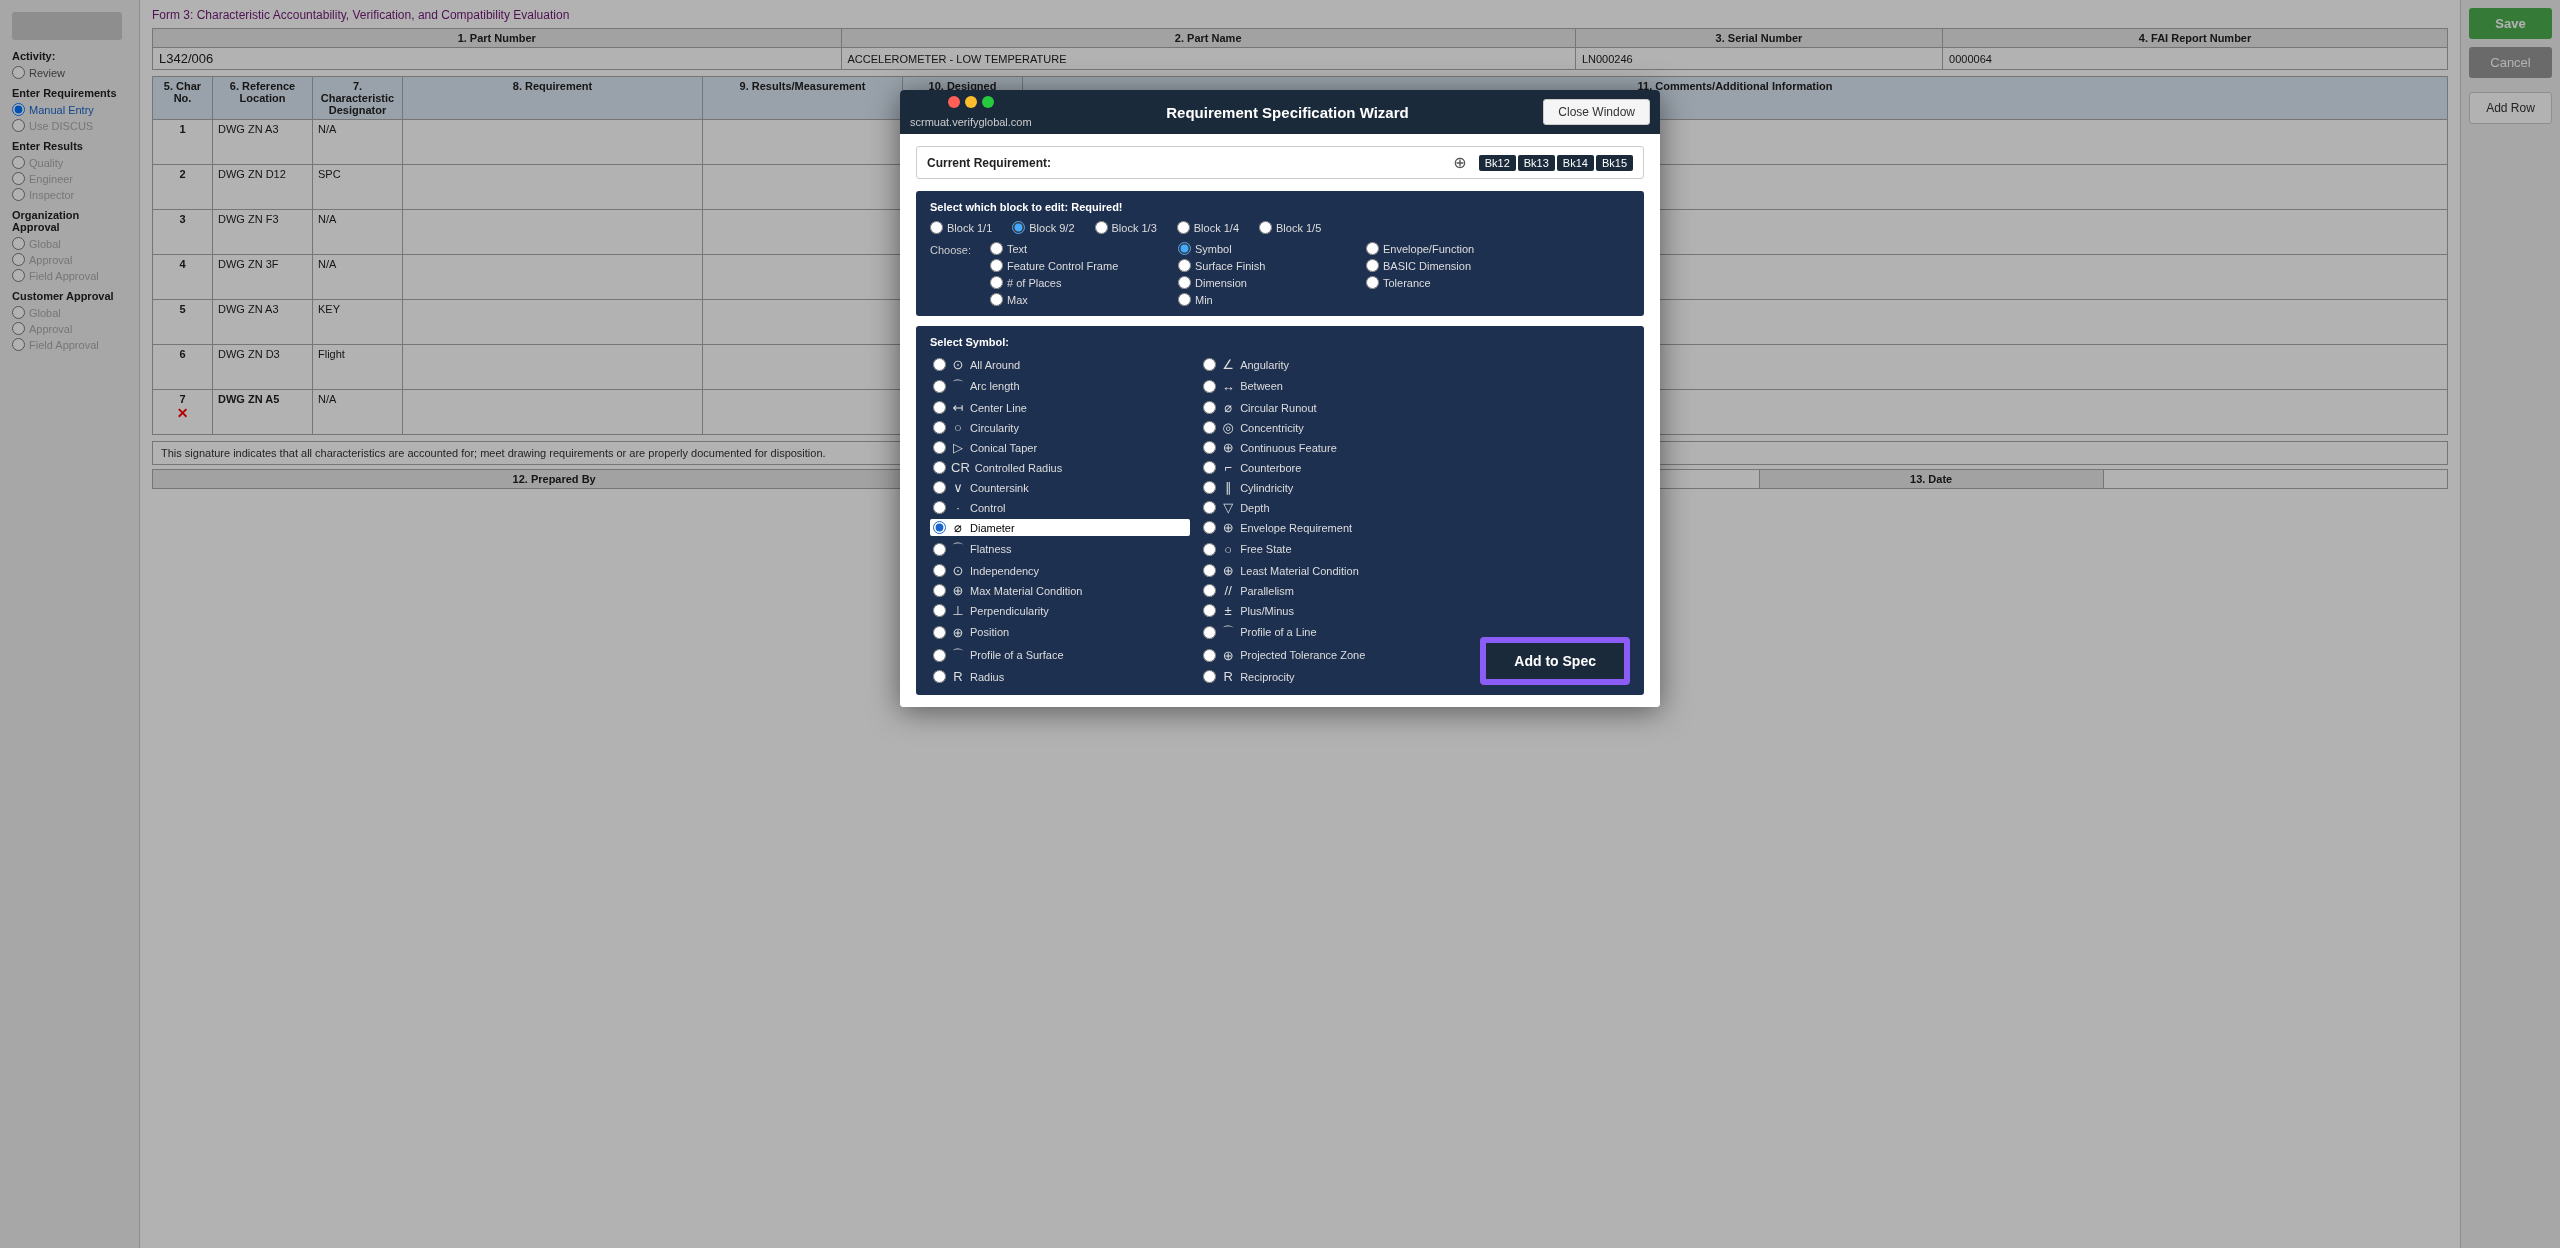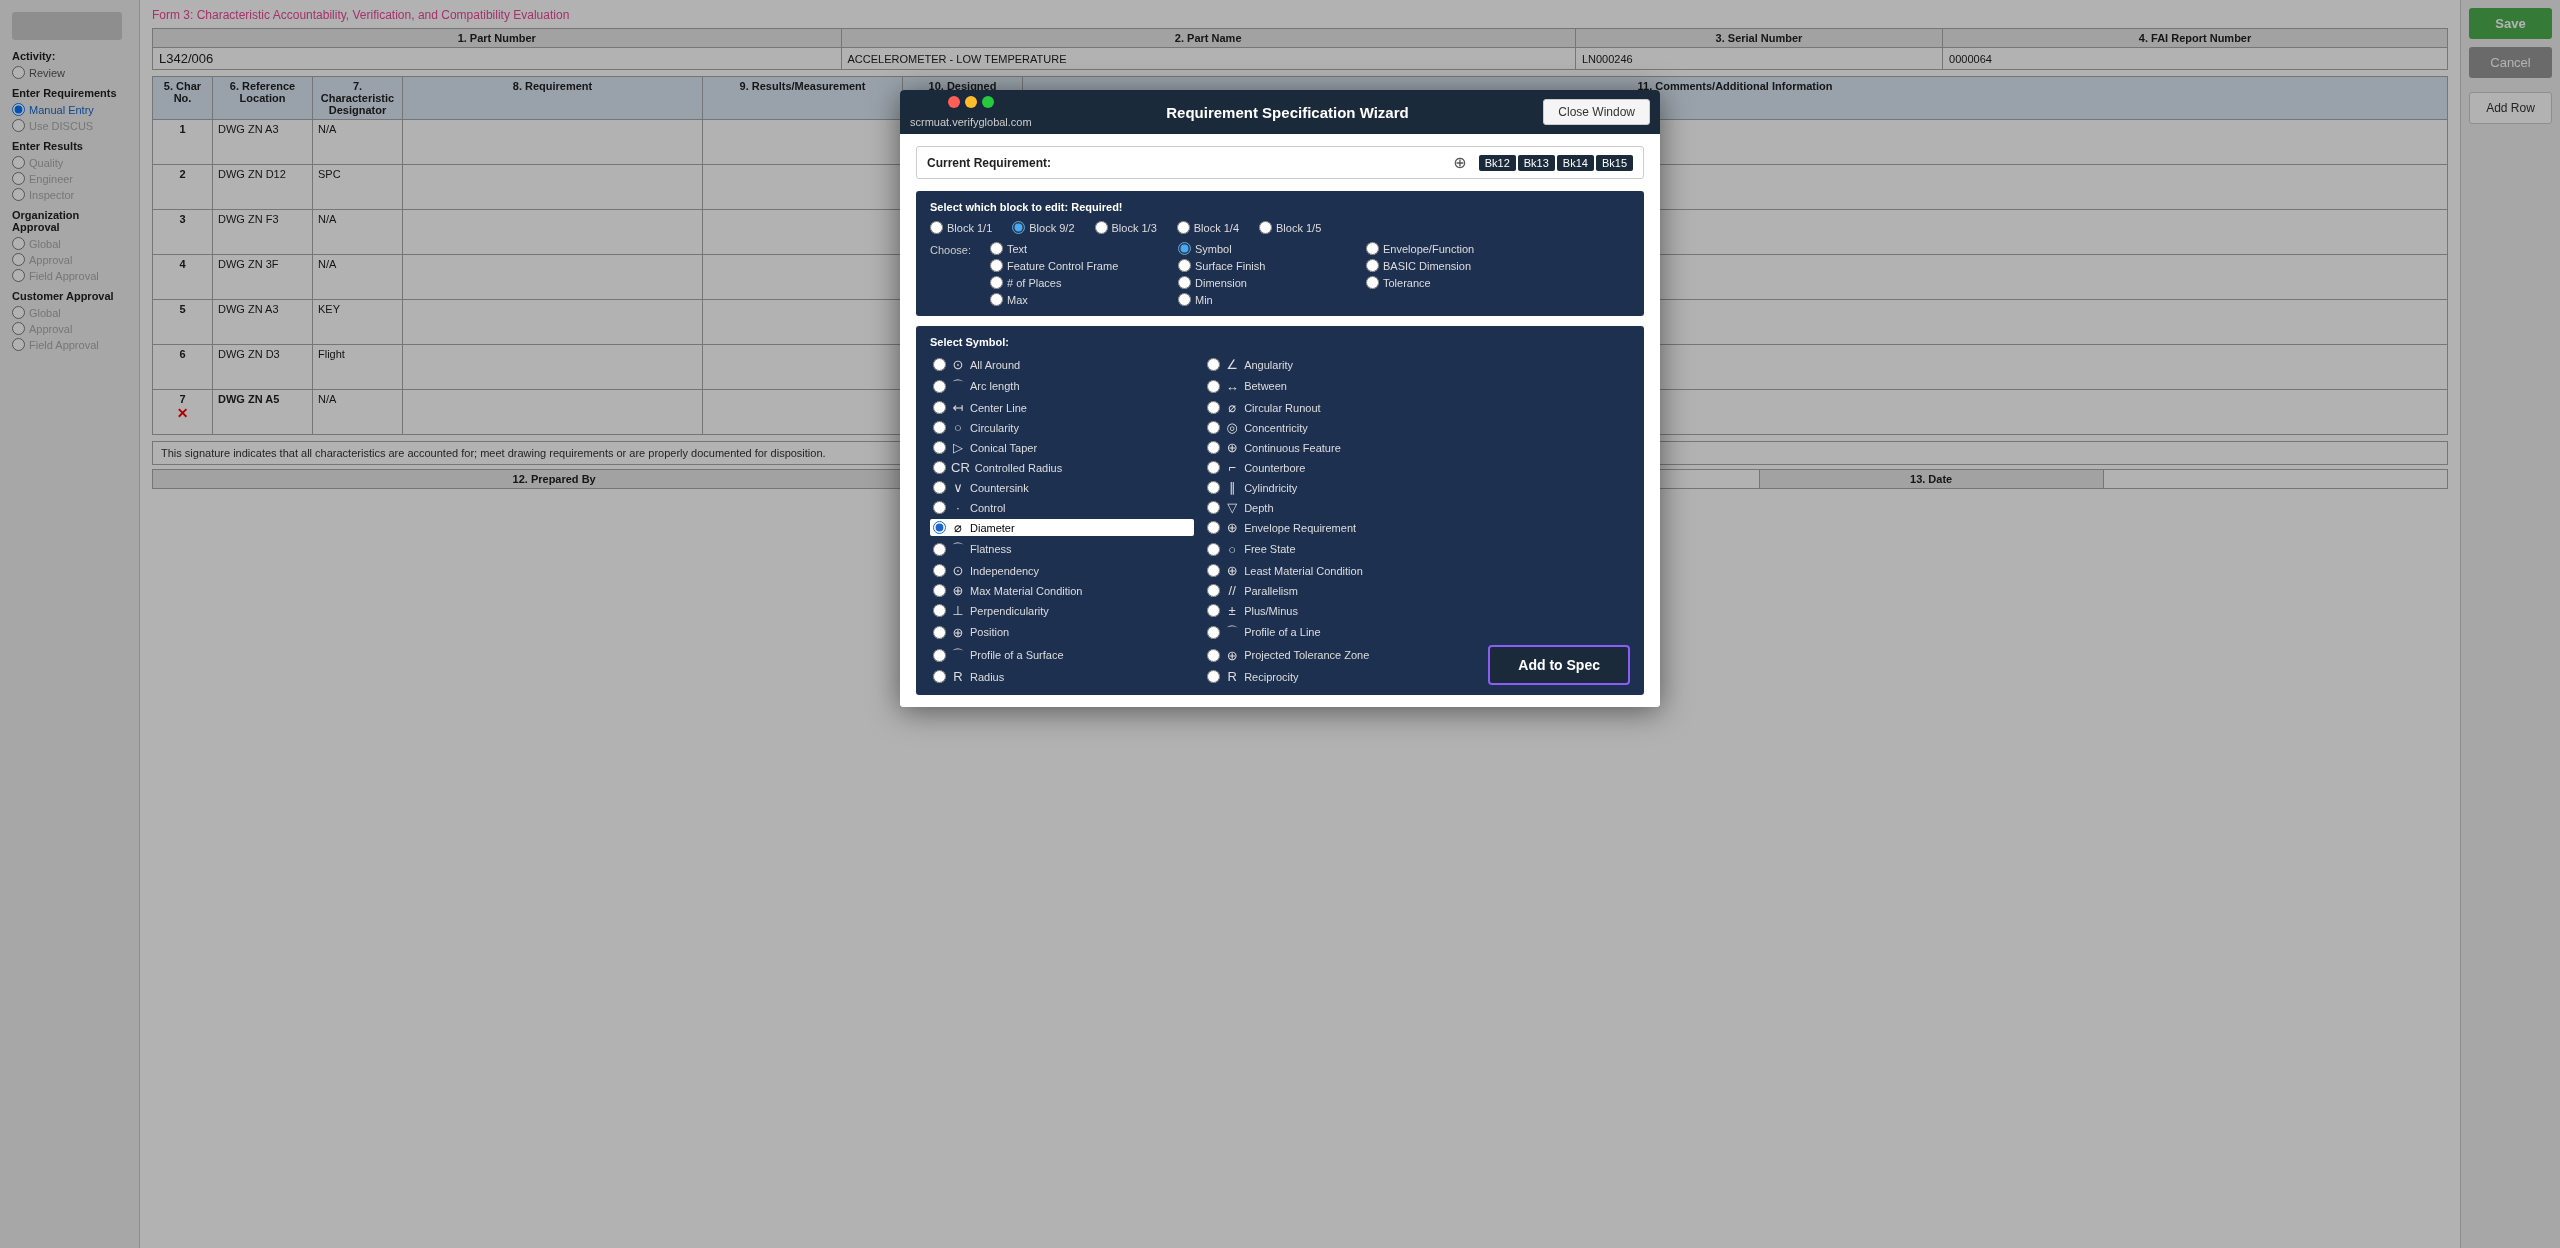--- a/index.html
+++ b/index.html
@@ -21,21 +21,21 @@
     
     .main { flex: 1; overflow: hidden; display: flex; flex-direction: column; }
 
     
     .page-header { text-align: center; padding: 10px 0 4px; background: #fff; border-bottom: 1px solid #ddd; }
     .page-title { font-size: 20px; font-weight: bold; }
     .page-subtitle { font-size: 13px; color: #444; }
 
     
     .form-area { flex: 1; padding: 8px 12px; overflow: hidden; background: #fff; }
-    .form-subtitle { font-size: 12px; margin-bottom: 6px; color: #ec4899; }
+    .form-subtitle { font-size: 12px; margin-bottom: 6px; color: #701a75; }
 
     
     .info-table { width: 100%; border-collapse: collapse; margin-bottom: 6px; font-size: 11px; }
     .info-table th, .info-table td { border: 1px solid #aaa; padding: 3px 6px; }
     .info-table th { background: #e8e8e8; font-weight: bold; }
 
     .main-table { width: 100%; border-collapse: collapse; font-size: 11px; }
     .main-table th, .main-table td { border: 1px solid #aaa; padding: 3px 5px; vertical-align: top; }
     .main-table th { background: #dce8f5; font-weight: bold; text-align: center; }
     .main-table td { background: #fff; }
@@ -97,21 +97,21 @@
     
     .symbol-selector { background: #1e3050; color: #fff; padding: 10px 14px; border-radius: 3px; }
     .symbol-selector-title { font-size: 11px; margin-bottom: 8px; font-weight: bold; }
     .symbol-grid { display: grid; grid-template-columns: repeat(2, 1fr); gap: 3px 10px; }
     .symbol-item { display: flex; align-items: center; gap: 5px; font-size: 11px; color: #ddd; padding: 1px 3px; }
     .symbol-item input[type=radio] { accent-color: #4af; }
     .symbol-item.selected { background: #fff; color: #000; border-radius: 2px; }
     .symbol-item.selected input[type=radio] { accent-color: #1a66cc; }
     .symbol-icon { font-size: 13px; min-width: 14px; text-align: center; }
 
-    .btn-add-to-spec { background: #1a2a3a; color: #fff; border: 2px solid #8b5cf6; padding: 10px 28px; cursor: pointer; font-size: 14px; font-weight: bold; border-radius: 4px; margin-top: 8px; }
+    .btn-add-to-spec { background: #1a2a3a; color: #fff; border: 6px solid #8b5cf6; padding: 10px 28px; cursor: pointer; font-size: 14px; font-weight: bold; border-radius: 4px; margin-top: 8px; }
 
     .symbol-row-with-btn { display: flex; align-items: flex-end; gap: 20px; }
     .symbol-grid-wrap { flex: 1; }
 
     
     .part-num-val { font-size: 13px; }
   </style>
 </head>
 <body>
 

